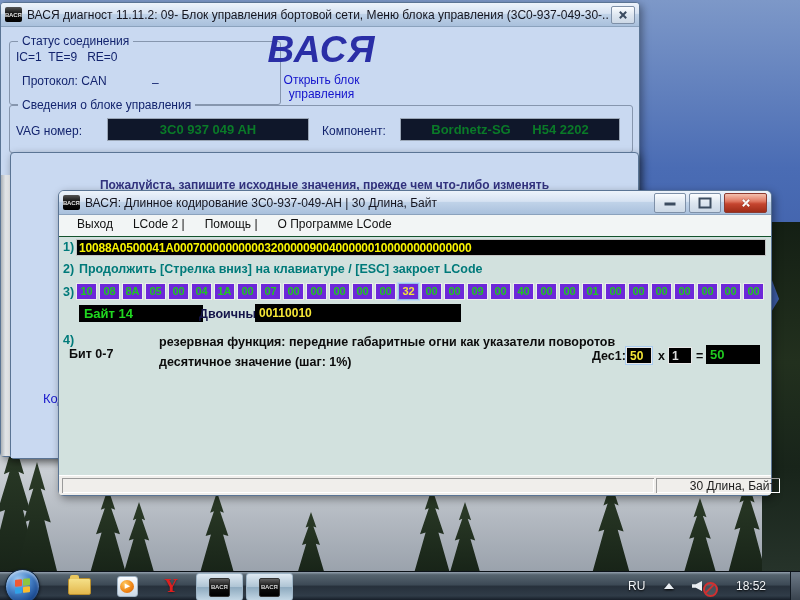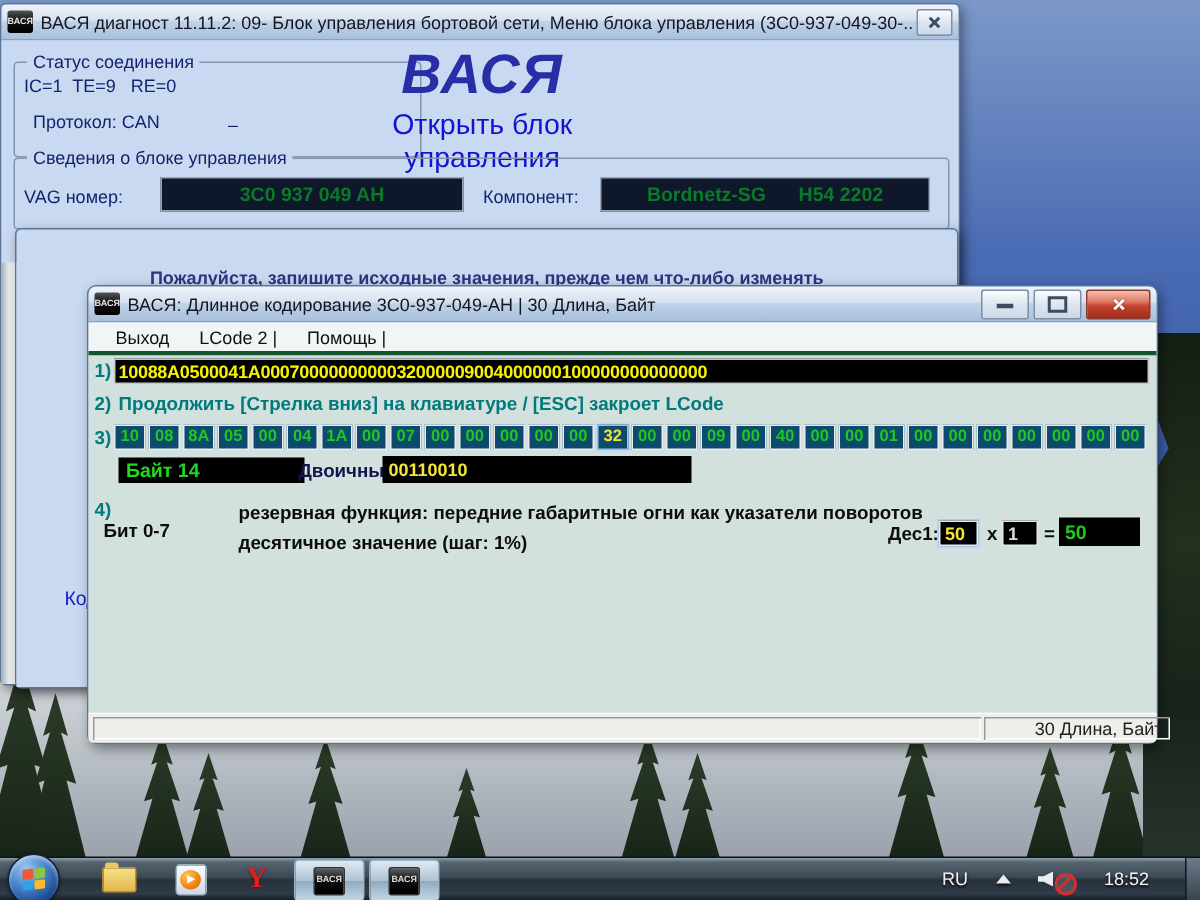--- a/index.html
+++ b/index.html
@@ -42,32 +42,32 @@
 
   
   .vcds-body{position:absolute;left:0;right:0;top:24px;bottom:0;background:#c9d9f1}
   .groupbox{position:absolute;border:1px solid #8696ae;border-radius:3px}
   .gb-label{position:absolute;top:-8px;left:8px;background:#c9d9f1;padding:0 4px;
        font-size:12px;color:#13246e;white-space:nowrap}
   .navy{color:#13246e;font-size:12px;white-space:pre}
   .white-field{background:#0f172a;border:1px solid #9aa6b6;display:flex;align-items:center;
        font-size:13px;font-weight:bold;color:#0a7a28;white-space:pre}
   #vasya-logo{font-size:37px;font-weight:bold;font-style:italic;color:#2a2ea6;letter-spacing:1px}
-  .open-blue{font-size:19px;color:#1414cc;text-align:center;white-space:nowrap}
+  .open-blue{font-size:12px;color:#1414cc;text-align:center;white-space:nowrap}
 
   
   #lcode .menubar{position:absolute;left:0;right:0;top:24px;height:22px;background:#f2f5f5;
-       border-bottom:3px solid #14532d;display:flex;align-items:flex-end;padding-left:8px;box-sizing:border-box}
+       border-bottom:1px solid #14532d;display:flex;align-items:flex-start;padding-left:8px;box-sizing:border-box}
   #lcode .menu-item{font-size:12px;color:#101010;padding:2px 10px;white-space:pre;cursor:default}
   #lcode-body{position:absolute;left:0;right:0;top:46px;bottom:0;background:#d2e1de;border-radius:0 0 3px 3px}
   .teal{color:#007a7a;font-weight:bold;font-size:12.5px;white-space:nowrap}
   .blackbar{background:#000;border:1px solid #c4c4c4;box-sizing:border-box;display:flex;align-items:center}
   .hexline{color:#f8f400;font-weight:bold;font-size:12px;letter-spacing:-.2px;padding-left:2px;white-space:nowrap}
   #byte-grid{display:flex;gap:2px}
-  .byte-cell{width:21px;height:17px;box-sizing:border-box;background:#0c4a6e;border:1px solid #ececec;
+  .byte-cell{width:21px;height:17px;box-sizing:border-box;background:#6d28d9;border:1px solid #ececec;
        color:#1ec81e;font-weight:bold;font-size:11px;text-align:center;line-height:14px;flex:none}
   .byte-cell.selected{color:#f5e636;border-color:#9cc2ea;box-shadow:0 0 0 1px #bcd8f4}
   .bf{background:#000;box-sizing:border-box;display:flex;align-items:center;font-weight:bold}
   .blk{color:#0c0c0c;font-weight:bold;font-size:12.5px;white-space:nowrap}
   .statusbar{position:absolute;left:0;right:0;bottom:0;height:20px;background:#f0eeeb;
        border-top:1px solid #fff;border-radius:0 0 3px 3px;box-sizing:border-box}
   .status-seg{position:absolute;top:2px;bottom:2px;box-shadow:inset 1px 1px 0 #9a9a9a,inset -1px -1px 0 #fff;
        font-size:12px;color:#202020;display:flex;align-items:center;justify-content:flex-end;padding:0 5px;box-sizing:border-box}
 
   
@@ -163,20 +163,21 @@
     <span class="app-ico">ВАСЯ</span>
     <span class="title-text">ВАСЯ: Длинное кодирование  3C0-937-049-AH | 30 Длина, Байт</span>
     <span class="cap-btn wide gmin"></span>
     <span class="cap-btn wide gmax"></span>
     <span class="cap-btn close-red gx white"></span>
   </div>
   <div class="menubar">
       <span class="menu-item">Выход</span>
       <span class="menu-item">LCode 2 |</span>
       <span class="menu-item">Помощь |</span>
+      <span class="menu-item">О Программе LCode</span>
     </div>
   <div id="lcode-body">
 
     <div class="teal abs" style="left:4px;top:3px">1)</div>
     <div class="blackbar abs" style="left:17px;top:2px;width:690px;height:17px">
       <span class="hexline">10088A0500041A0007000000000032000009004000000100000000000000</span>
     </div>
 
     <div class="teal abs" style="left:4px;top:25px">2)</div>
     <div class="teal abs" style="left:20px;top:25px">Продолжить [Стрелка вниз] на клавиатуре / [ESC] закроет LCode</div>

